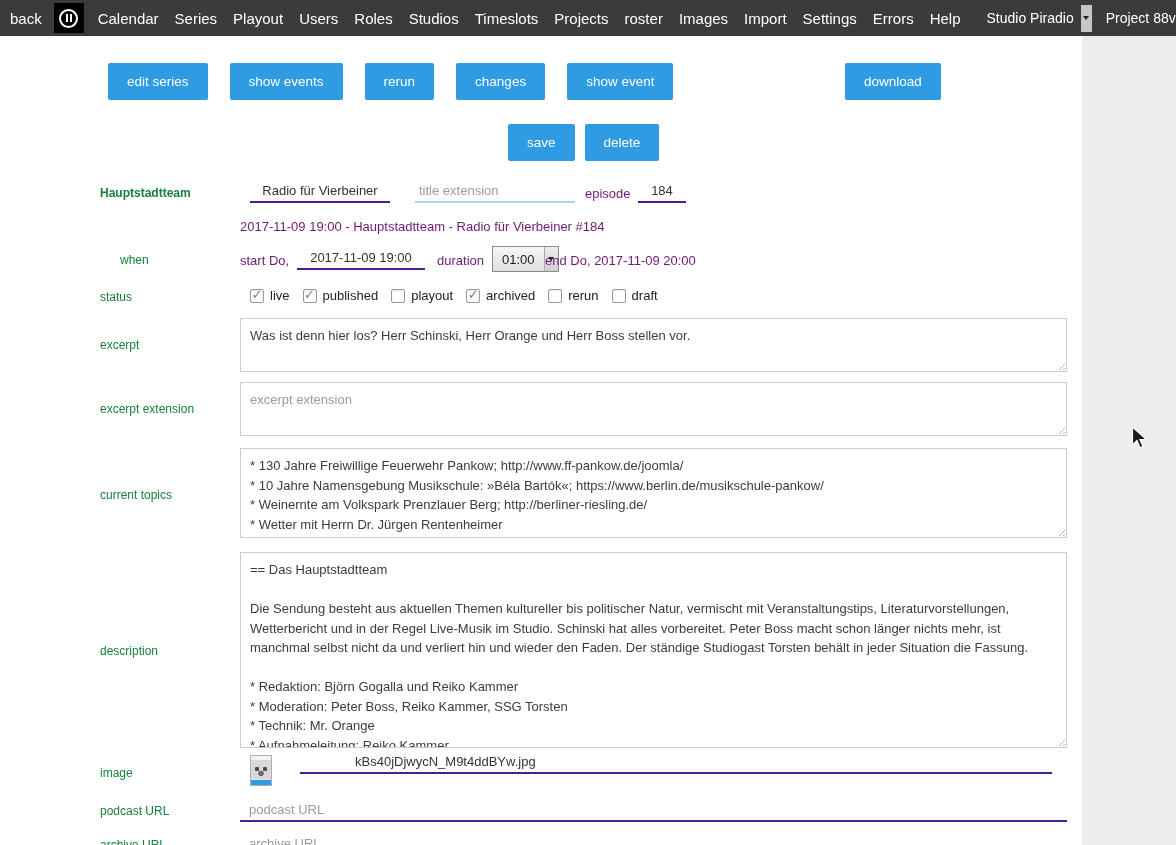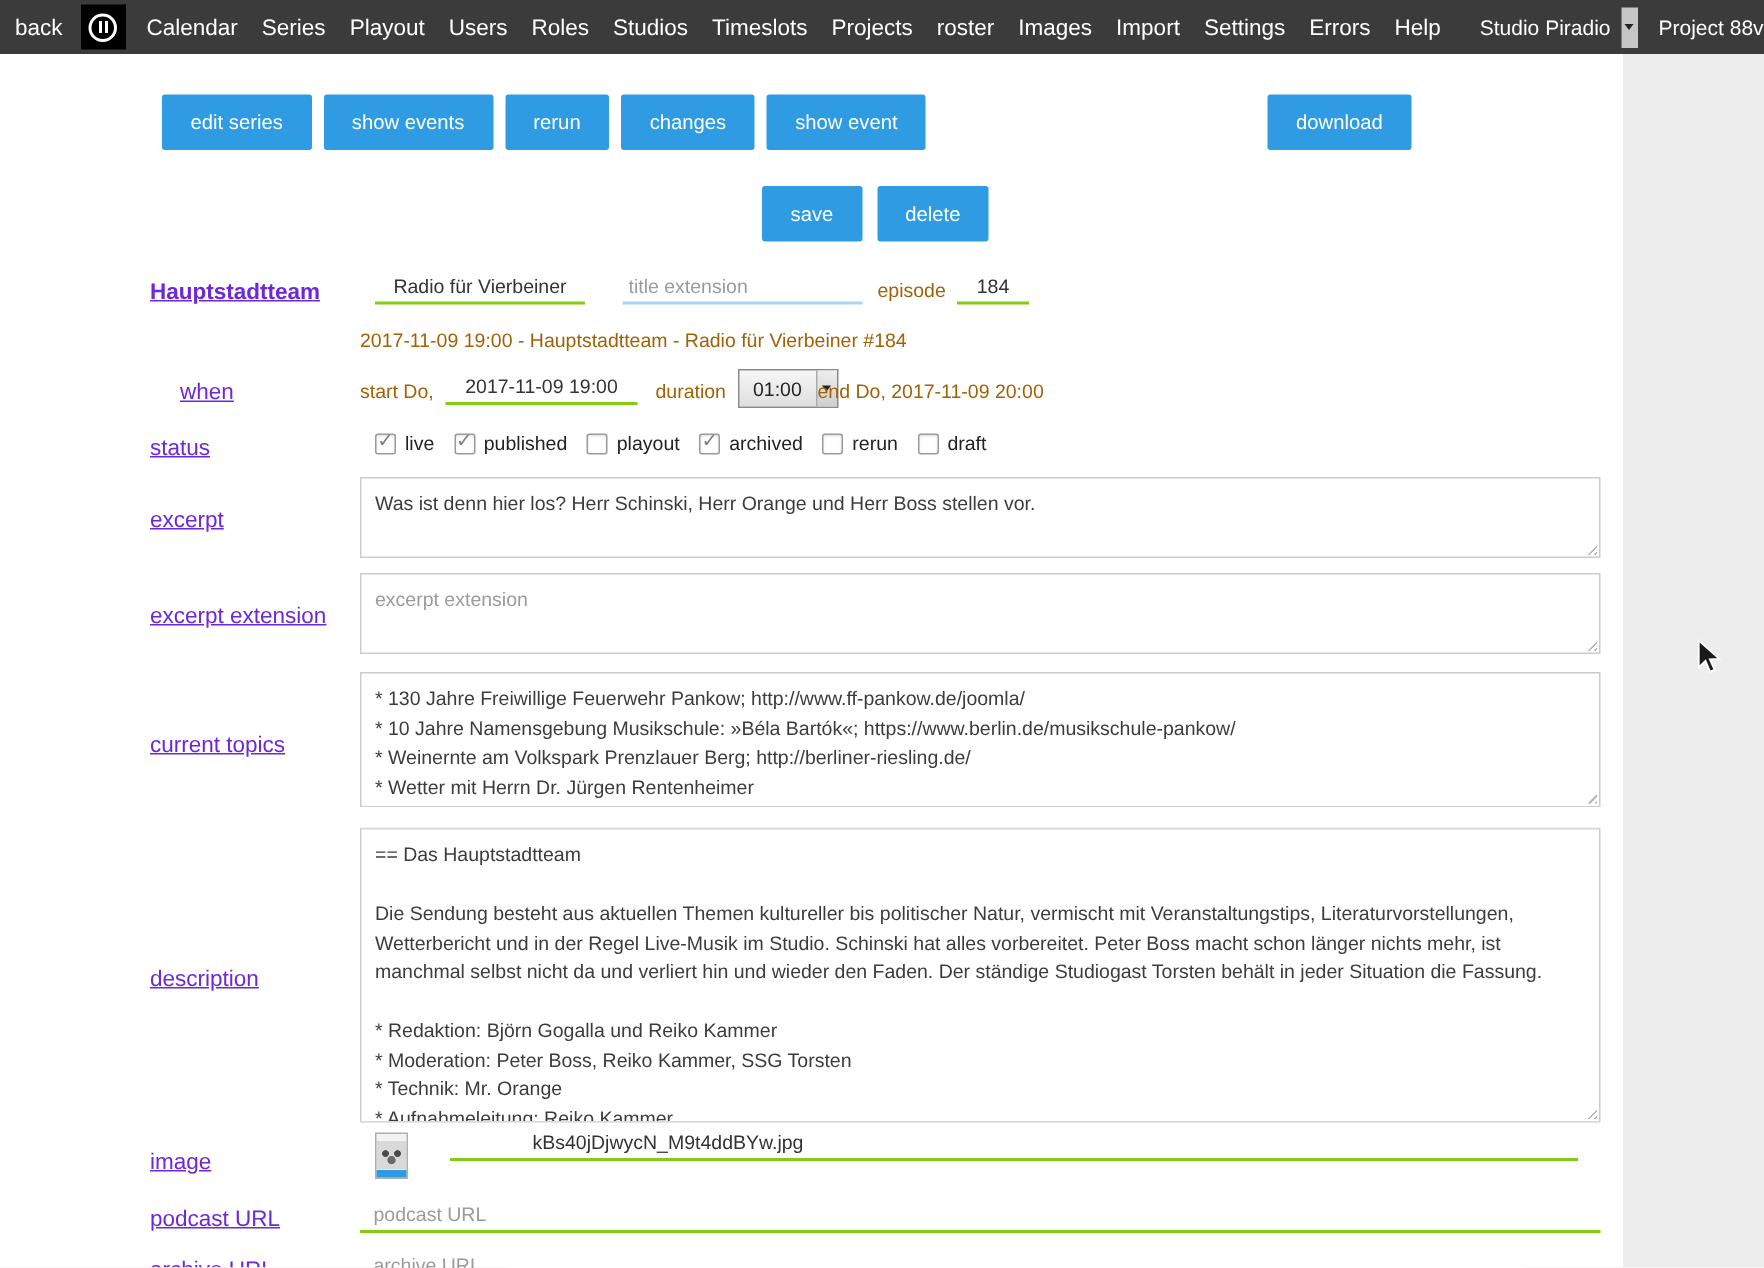--- a/index.html
+++ b/index.html
@@ -22,31 +22,31 @@
   .nav-select { display:flex; align-items:stretch; height:27px; margin-left:6px; cursor:pointer;text-align:center; }
   .nav-select .txt { display:flex; align-items:center; padding:0 7px 0 8px; font-size:14px; }
   .nav-select .arrowbox { width:11px; background:#c6c6c6; display:flex; align-items:center;
                           justify-content:center; }
   .tri-down { width:0; height:0; border-left:3.5px solid transparent; border-right:3.5px solid transparent;
               border-top:4px solid #222; }
 
   
   .btn { background:#2e9be2; color:#fff; border:none; height:37px; padding:0 19px;
          font-size:13.5px; font-family:"Liberation Sans",sans-serif; border-radius:2px; cursor:pointer; }
-  .btnrow { position:absolute; display:flex; gap:8px; }
+  .btnrow { position:absolute; display:flex; gap:22px; }
   .row1 { top:63px; left:108px; }
   .row1r { top:63px; left:845px; gap:7px; }
   .row2 { top:124px; left:508px; gap:10px; }
 
   
-  .lbl { position:absolute; left:100px; font-size:15px; color:#6d28d9;text-decoration:underline; }
+  .lbl { position:absolute; left:100px; font-size:12px; color:#15803d; }
   .bold { font-weight:bold; }
-  .txtstatic { position:absolute; font-size:13px; color:#a16207; }
-
-  input.uline { border:none; border-bottom:2px solid #84cc16; outline:none; font-size:13px;
+  .txtstatic { position:absolute; font-size:13px; color:#701a75; }
+
+  input.uline { border:none; border-bottom:2px solid #4c1d95; outline:none; font-size:13px;
                 color:#333; background:transparent; font-family:"Liberation Sans",sans-serif;
                 height:24px; padding:0 4px; }
   input.uline.light { border-bottom-color:#a9d4f3; }
   input.center { text-align:center; }
   ::placeholder { color:#9b9b9b; opacity:1; }
 
   .taw { position:absolute; } 
   textarea.box { width:100%; height:100%; border:1px solid #ccc; background:#fff; resize:none;
                  font-family:"Liberation Sans",sans-serif; font-size:13px; color:#3c3c3c;
                  line-height:1.5; padding:7px 9px; outline:none; }

